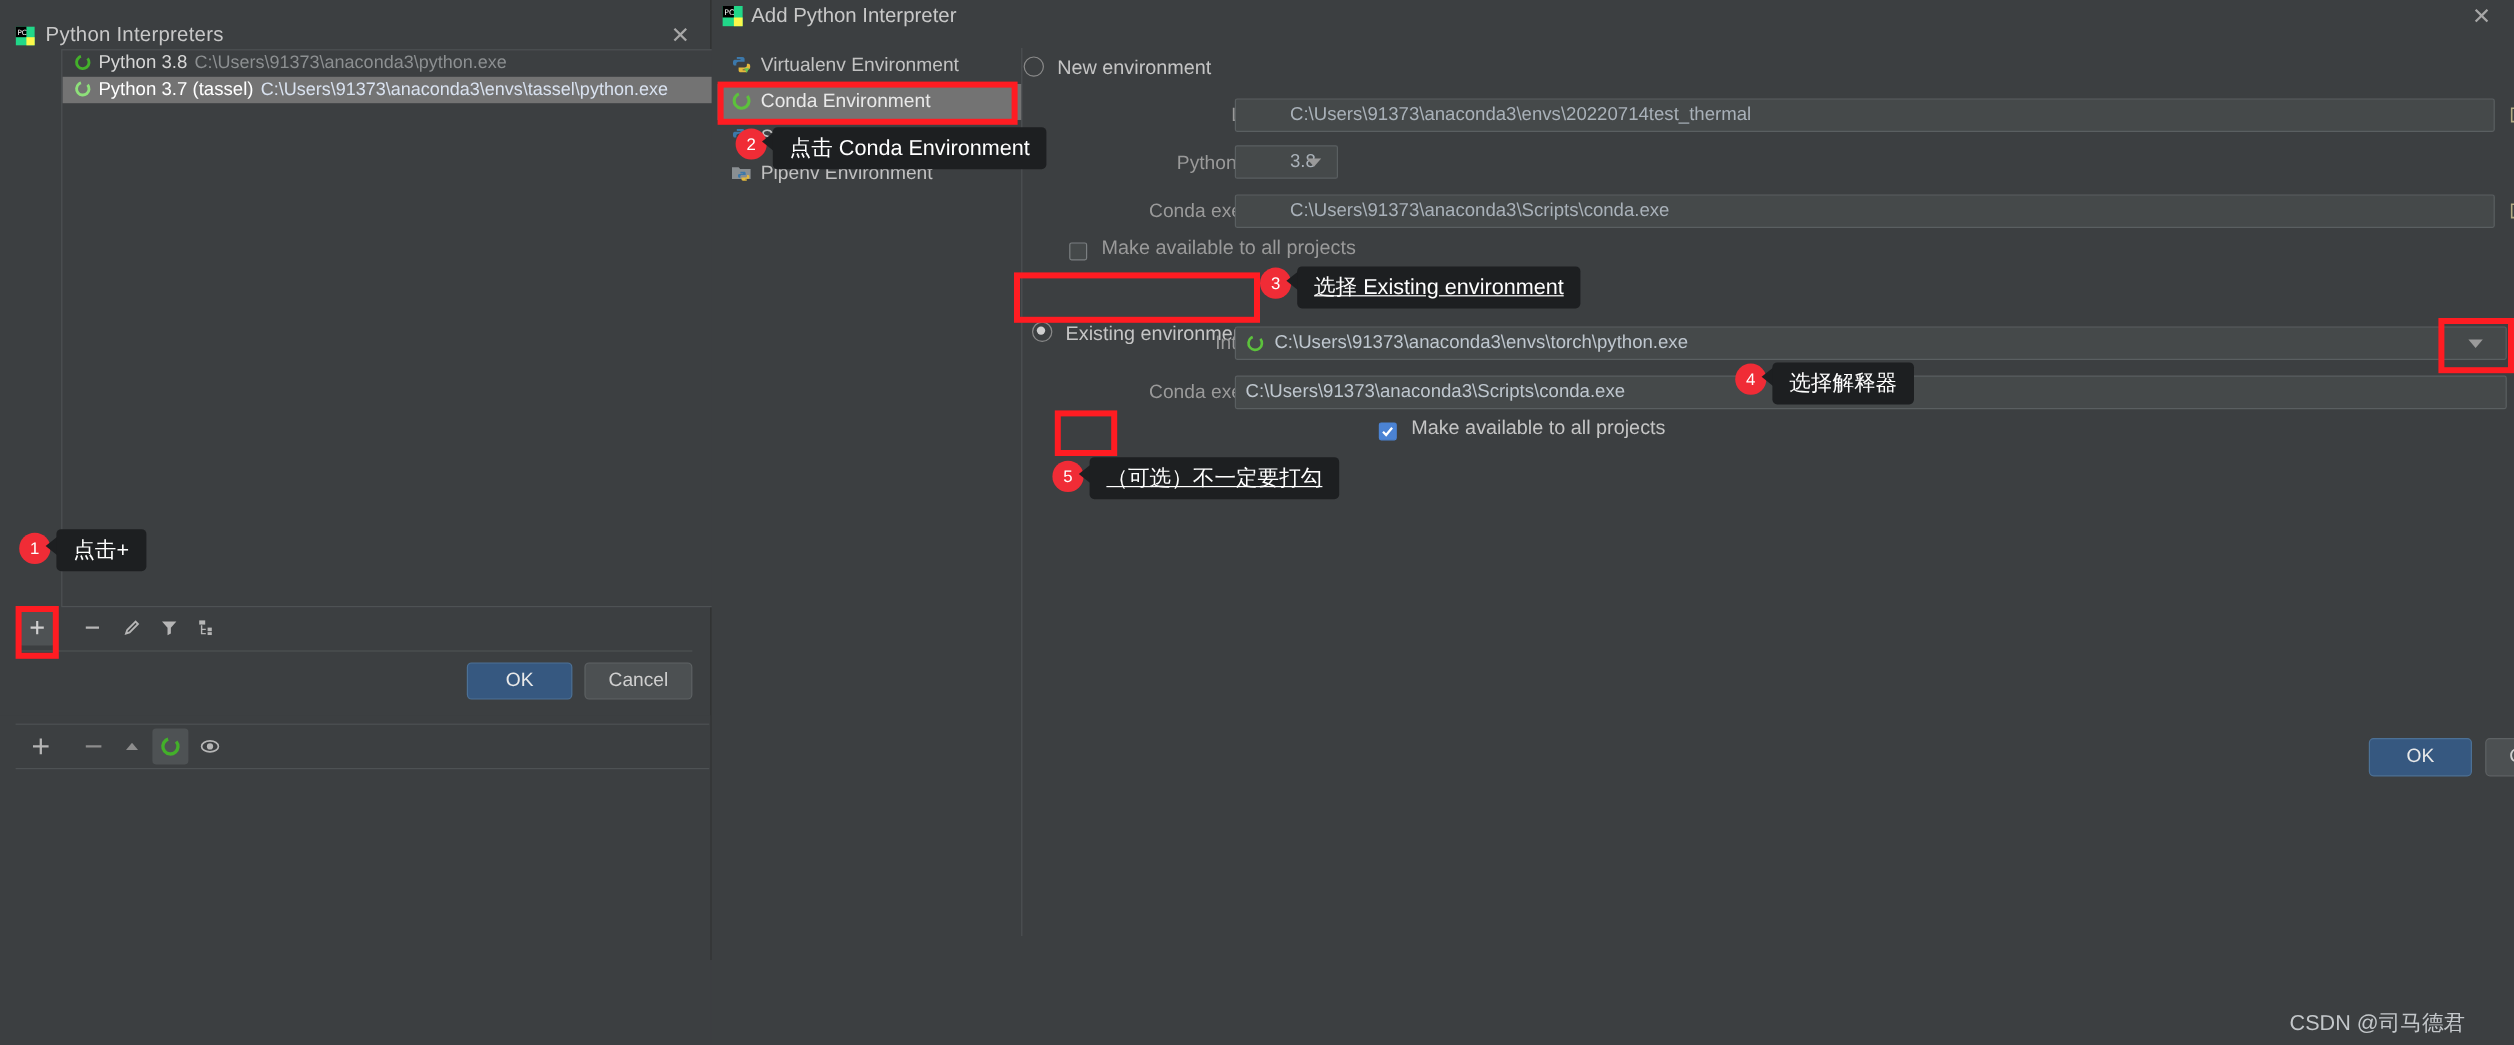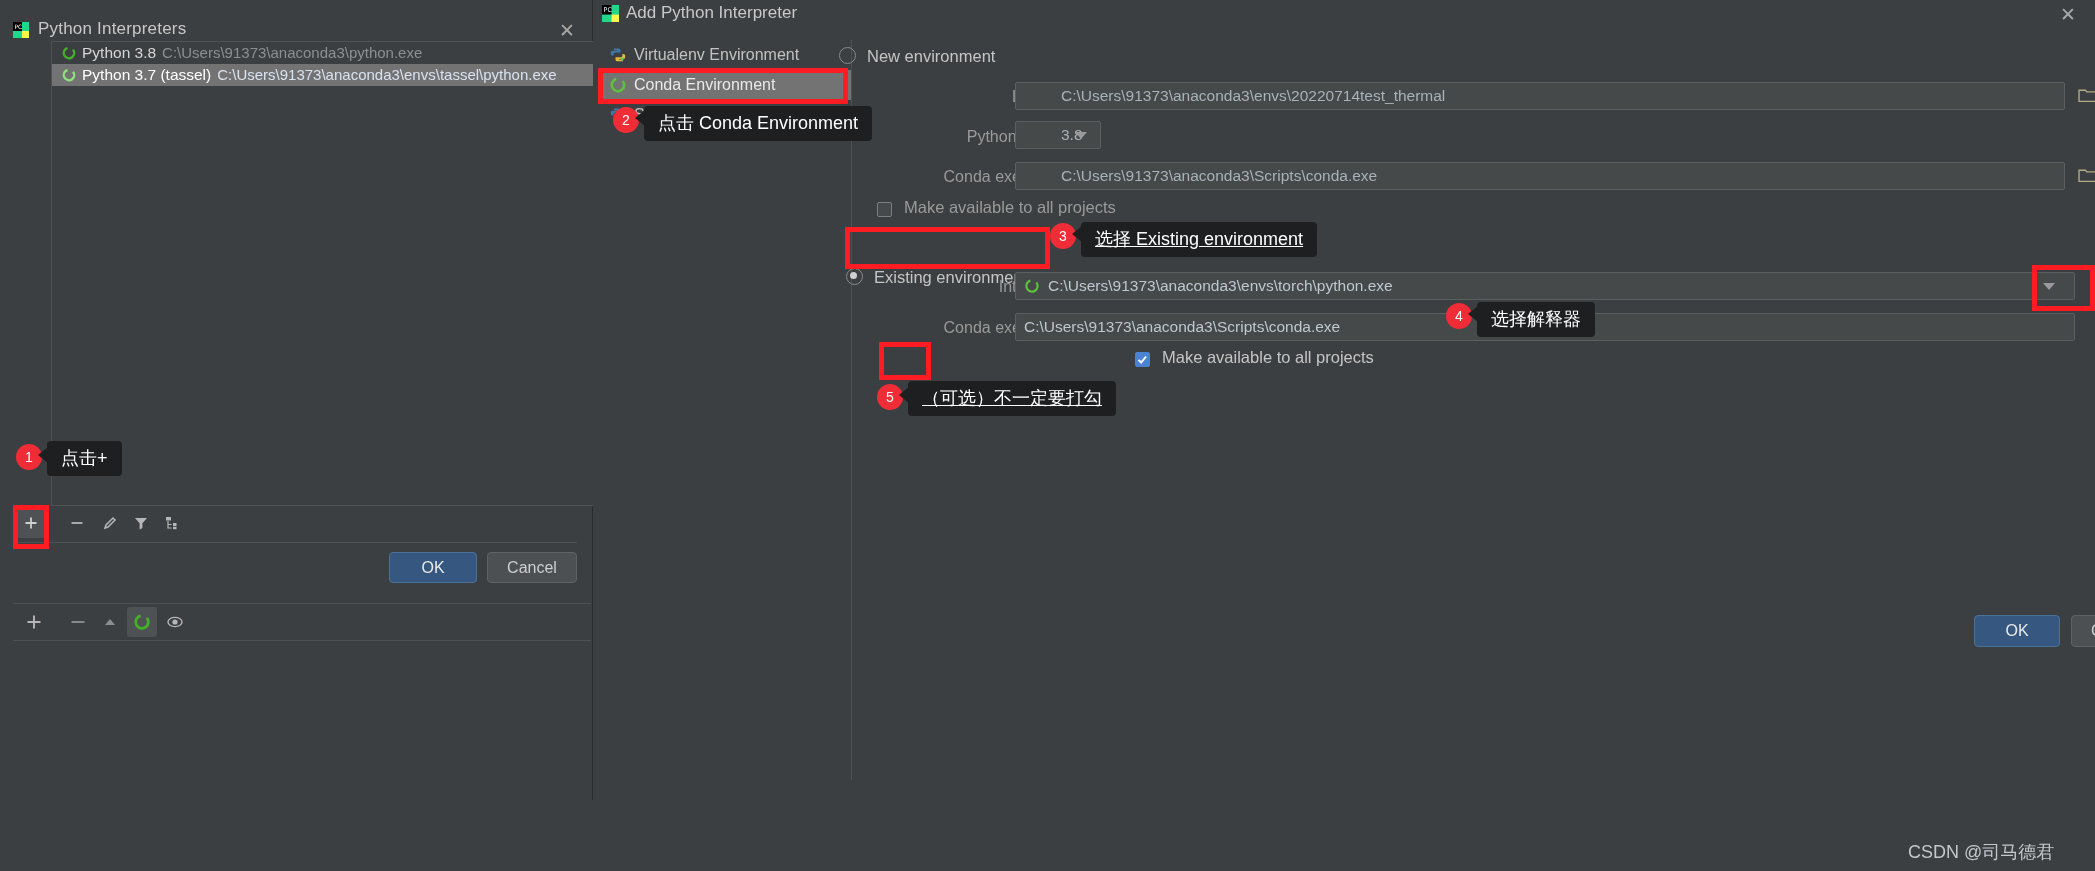--- a/index.html
+++ b/index.html
@@ -143,21 +143,21 @@
   }
   .env-item {
     position: relative; height: 30px; line-height: 30px;
     padding-left: 11px; font-size: 16px; color: #c2c2c2;
     white-space: nowrap;
   }
   .env-item.selected { background: #737373; color: #e9e9e9; }
   .env-ico { display: inline-block; width: 18px; height: 18px; vertical-align: -4px; margin-right: 7px; }
 
   
-  #form { position: absolute; left: 244px; top: 34px; width: 1049px; height: 760px; }
+  #form { position: absolute; left: 258px; top: 34px; width: 1049px; height: 760px; }
 
   .radio-row { position: absolute; font-size: 16.5px; color: #c5c5c5; }
   .radio-mark {
     display: inline-block; width: 15px; height: 15px;
     border: 1px solid #8a8a8a; border-radius: 50%;
     vertical-align: -2px; margin-right: 11px; position: relative;
   }
   .radio-mark.on::after {
     content: ""; position: absolute; left: 3px; top: 3px;
     width: 7px; height: 7px; border-radius: 50%; background: #cfcfcf;
@@ -367,20 +367,29 @@
       </span><span>Conda Environment</span>
     </div>
     <div class="env-item">
       <span class="env-ico">
         <svg width="18" height="18" viewBox="0 0 18 18">
           <path d="M5 2.4h4.6c1.2 0 1.9.7 1.9 1.8v2.2H6.6c-1.2 0-2 .8-2 1.9v1.3H3.3C2.3 9.6 1.8 8.7 1.8 7.2s.5-2.4 1.5-2.4h4.8V4.2H5z" fill="#3c78aa"></path>
           <path d="M13 15.3H8.4c-1.2 0-1.9-.7-1.9-1.8v-2.2h4.9c1.2 0 2-.8 2-1.9V8.1h1.3c1 0 1.5.9 1.5 2.4s-.5 2.4-1.5 2.4h-4.8v.6H13z" fill="#e3b93c"></path>
         </svg>
       </span><span>System Interpreter</span>
     </div>
+    <div class="env-item">
+      <span class="env-ico">
+        <svg width="18" height="18" viewBox="0 0 18 18">
+          <path d="M1 4.4h5.5l1.3 1.5H16.5v8.2H1z" fill="#8a8f92"></path>
+          <path d="M8 8.2h3.1c.8 0 1.3.5 1.3 1.2v1.5H9.2c-.8 0-1.3.5-1.3 1.3v.9H7c-.7 0-1-.6-1-1.6s.3-1.6 1-1.6h3.2v-.4H8z" fill="#3c78aa"></path>
+          <path d="M13.3 15.6h-3.1c-.8 0-1.3-.5-1.3-1.2V13h3.3c.8 0 1.3-.5 1.3-1.3v-.9h1c.7 0 1 .6 1 1.6s-.3 1.6-1 1.6H12v.4h1.3z" fill="#e3b93c"></path>
+        </svg>
+      </span><span>Pipenv Environment</span>
+    </div>
   </div>
 
   <div id="form">
 
     <div class="radio-row" style="left:2px; top:13px;">
       <span class="radio-mark"></span><span>New environment</span>
     </div>
 
     <div class="fld-label" style="left:20px; top:54px; width:220px;">Location:</div>
     <div class="fld-box dim" style="left:178px; top:48px; width:1050px;">C:\Users\91373\anaconda3\envs\20220714test_thermal</div>

